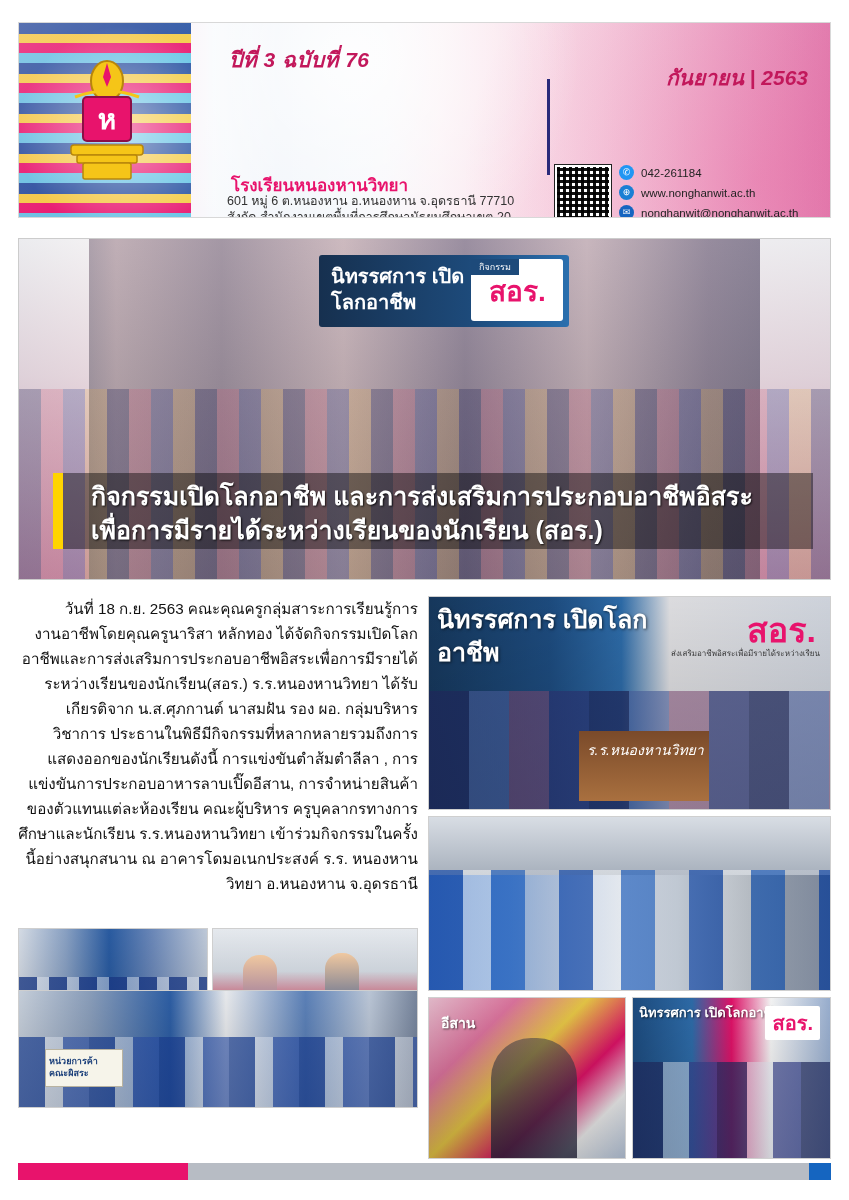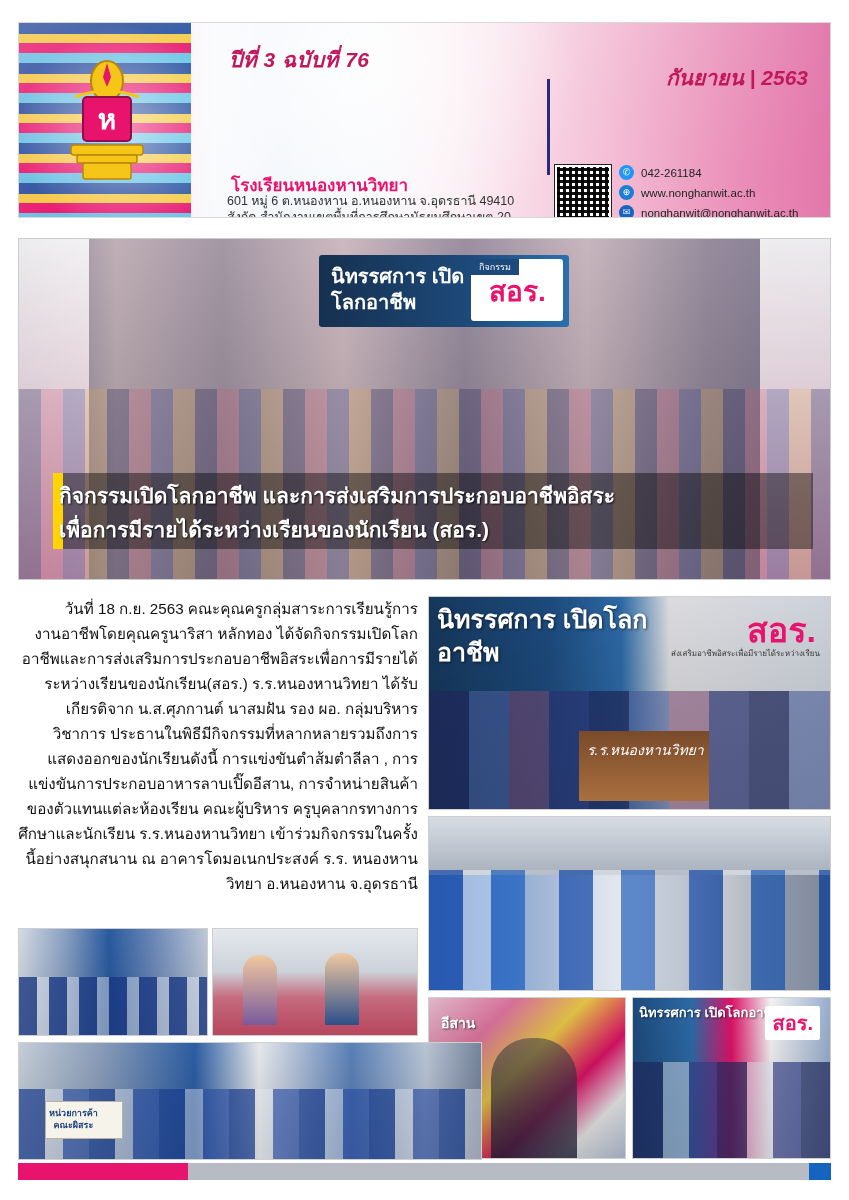--- a/index.html
+++ b/index.html
@@ -188,23 +188,23 @@
   .hero-caption {
     position: absolute; left: 34px; top: 234px;
     width: 760px; height: 76px;
     background: rgba(0,0,0,.42);
   }
   .hero-caption-bar {
     position: absolute; left: 34px; top: 234px;
     width: 10px; height: 76px; background: #ffd400;
   }
   .hero-caption-txt {
-    position: absolute; left: 40px; top: 240px;
+    position: absolute; left: 72px; top: 240px;
     width: 740px;
-    color: #ffffff; font-size: 21px; font-weight: bold; line-height: 34px;
+    color: #ffffff; font-size: 25px; font-weight: bold; line-height: 34px;
     text-shadow: 1px 1px 2px rgba(0,0,0,.8);
   }
 
   
   .article {
     position: absolute; left: 18px; top: 596px;
     width: 400px;
     font-size: 15.2px; line-height: 25px; color: #111;
     text-indent: 46px; text-align: right;
   }
@@ -332,21 +332,21 @@
     position: absolute; left: 30px; top: 26px; width: 34px; height: 70px;
     background: linear-gradient(180deg,#f0c8a0,#7a5a9a);
     border-radius: 16px 16px 0 0;
   }
   .ph-l2-fig2 {
     position: absolute; left: 112px; top: 24px; width: 34px; height: 72px;
     background: linear-gradient(180deg,#f0c8a0,#2d4f8a);
     border-radius: 16px 16px 0 0;
   }
 
-  .ph-l3 { left: 18px; top: 1042px; width: 464px; height: 118px; text-align: center; }
+  .ph-l3 { left: 18px; top: 990px; width: 400px; height: 118px; }
   .ph-l3 .ph-inner {
     background:
       linear-gradient(180deg, rgba(0,0,0,.05), rgba(0,0,0,.2)),
       linear-gradient(90deg, #cfd8e4 0%, #8fa4c2 18%, #2f62ab 38%,
       #f3f5f8 52%, #5f86c0 72%, #c3cfe0 88%, #7c8ba4 100%);
   }
   .ph-l3-sign {
     position: absolute; left: 26px; top: 58px; width: 78px; height: 38px;
     background: #f6f4ea; border: 1px solid #b9b3a0;
   }
@@ -394,21 +394,21 @@
 
     <div class="issue-line">ปีที่ 3  ฉบับที่ 76</div>
     <div class="date-line">กันยายน | 2563</div>
 
 
     <div class="title-divider"></div>
 
 
     <div class="school-name">โรงเรียนหนองหานวิทยา</div>
     <div class="addr">
-      <div>601 หมู่ 6 ต.หนองหาน อ.หนองหาน จ.อุดรธานี 49410</div>
+      <div>601 หมู่ 6 ต.หนองหาน อ.หนองหาน จ.อุดรธานี 77710</div>
       <div>สังกัด สำนักงานเขตพื้นที่การศึกษามัธยมศึกษาเขต 20</div>
     </div>
 
     <div class="qr"></div>
 
     <div class="contacts">
       <div class="contact-row">
         <span class="c-icon">✆</span>
         <span class="c-text">042-261184</span>
       </div>

